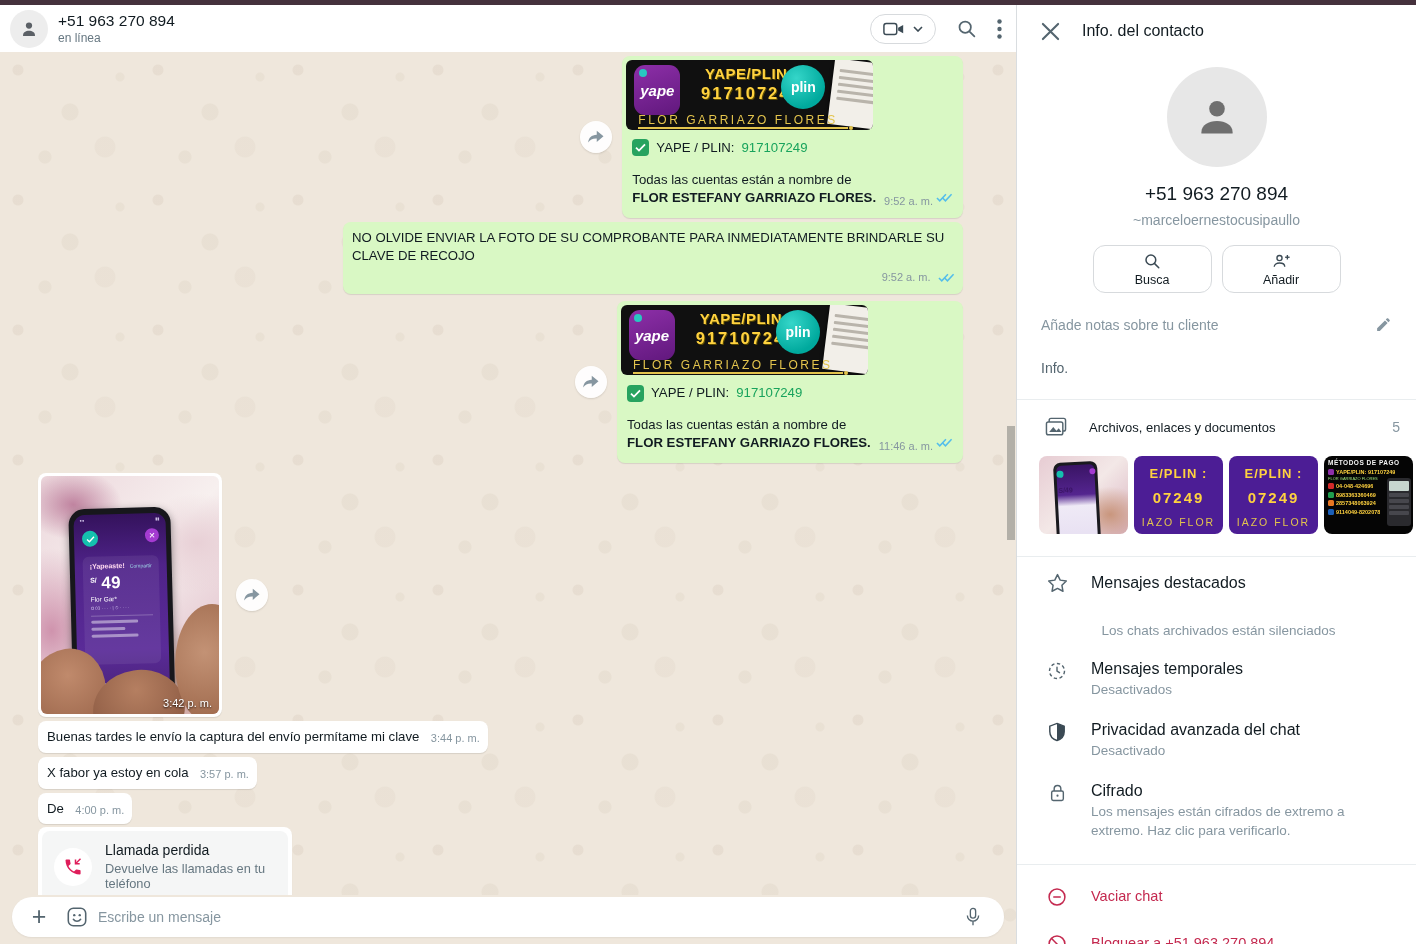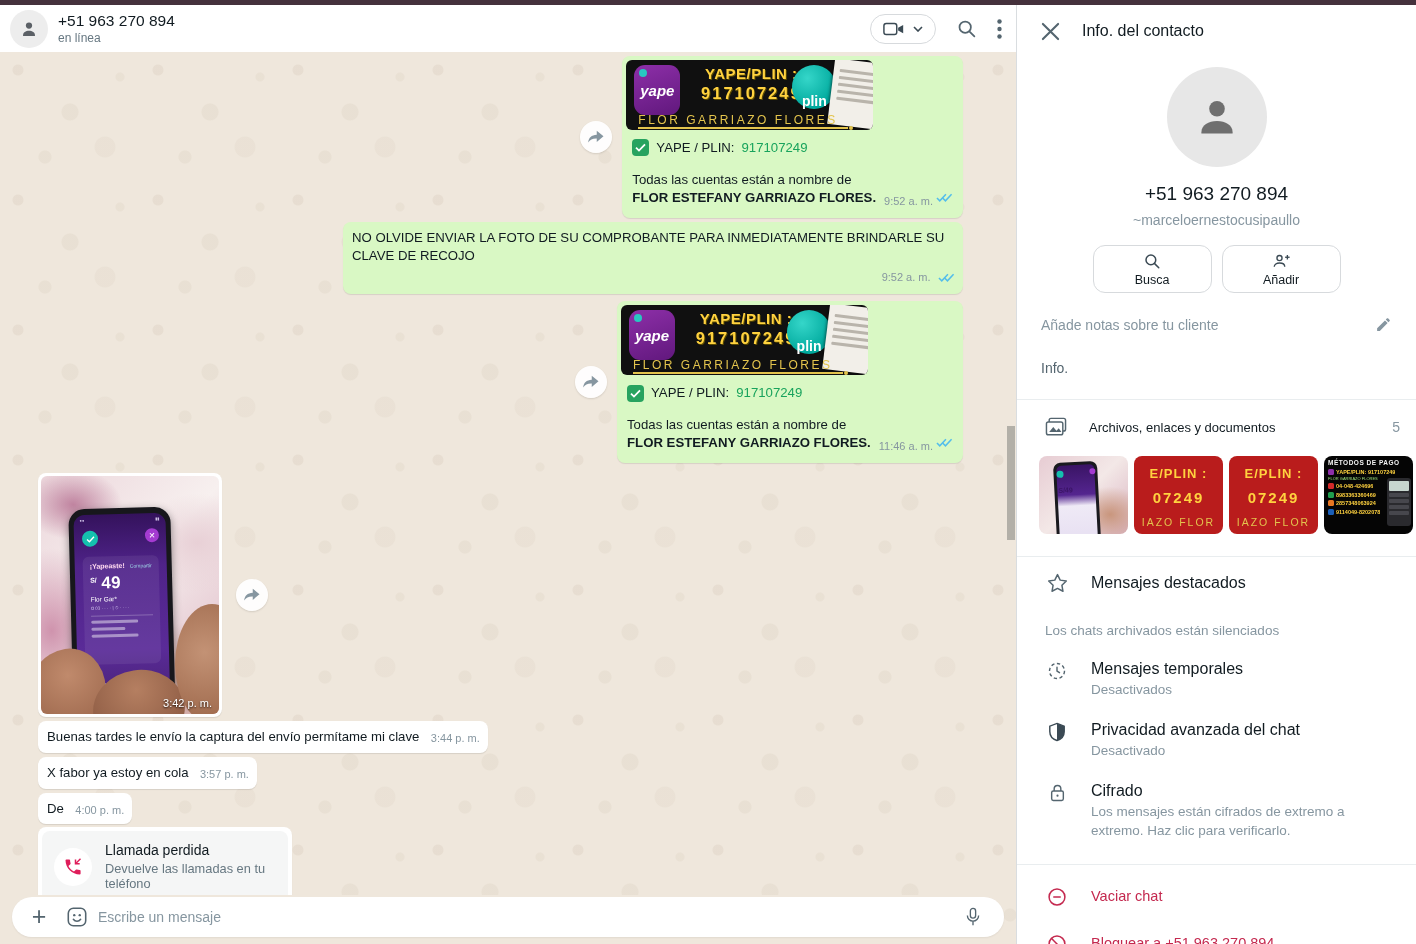--- a/index.html
+++ b/index.html
@@ -42,21 +42,21 @@
   .fwd-left { left:-42px; }
   .fwd-right { right:-46px; }
 
   
   .banner { width:247px; height:70px; background:#101010; border-radius:6px; position:relative; overflow:hidden; cursor:pointer; }
   .b-yape { position:absolute; left:8px; top:5px; width:46px; height:50px; background:linear-gradient(160deg,#8d2fa8,#61187d); border-radius:11px; display:flex; align-items:center; justify-content:center; color:#fff; font-style:italic; font-weight:bold; font-size:15px; }
   .b-yape i { position:absolute; left:5px; top:4px; width:8px; height:8px; border-radius:50%; background:#28c7c1; }
   .b-mid { position:absolute; left:58px; top:5px; width:134px; text-align:center; }
   .b-title { color:#ffd23f; font-weight:bold; font-size:15px; letter-spacing:0.5px; text-shadow:1px 1px 0 #5a4a00; }
   .b-num { color:#ffd23f; font-weight:bold; font-size:16.5px; letter-spacing:2px; margin-top:2px; text-shadow:1px 1px 0 #5a4a00; }
-  .b-plin { position:absolute; right:37px; top:5px; width:44px; height:44px; border-radius:50%; background:radial-gradient(circle at 35% 30%, #35d6c9, #00a99d 70%); color:#fff; font-weight:bold; font-size:14px; display:flex; align-items:flex-end; justify-content:center; }
+  .b-plin { position:absolute; right:48px; top:5px; width:44px; height:44px; border-radius:50%; background:radial-gradient(circle at 35% 30%, #35d6c9, #00a99d 70%); color:#fff; font-weight:bold; font-size:14px; display:flex; align-items:center; justify-content:center; }
   .b-paper { position:absolute; right:-8px; top:1px; width:50px; height:66px; background:#f2efe9; transform:rotate(7deg); box-shadow:-1px 1px 3px rgba(0,0,0,0.5); padding:10px 6px 0; }
   .b-paper div { height:3px; background:#b9b4ab; margin-bottom:4px; border-radius:1px; }
   .b-name { position:absolute; left:12px; bottom:3px; color:#e3c44d; font-size:12px; letter-spacing:2.5px; white-space:nowrap; }
   .b-underline { position:absolute; left:12px; bottom:1px; width:210px; height:2px; background:#e3c44d; }
   .b-underline::after { content:""; position:absolute; right:-5px; top:-1px; width:4px; height:4px; border-radius:50%; background:#e3c44d; }
 
   .img-bubble-pad { padding:4px; }
   .caption { padding:4px 6px 7px; }
   .cap-check-row { display:flex; align-items:center; gap:7px; margin-top:5px; }
   .badge-check { width:17px; height:17px; border-radius:4px; background:#27a35f; display:flex; align-items:center; justify-content:center; flex:none; }
@@ -147,39 +147,39 @@
   .media-label { flex:1; font-size:13px; color:#111b21; }
   .media-count { font-size:14px; color:#8696a0; }
   .thumbs { display:flex; gap:6px; padding:2px 8px 14px 22px; }
   .thumb { width:89px; height:78px; border-radius:8px; overflow:hidden; position:relative; cursor:pointer; flex:none; background:#000; }
   .t-photo { background:radial-gradient(50px 40px at 80% 75%, #c9967d 0%, transparent 70%), linear-gradient(135deg,#e7ccd3,#f3e8e7 50%,#d9b3c0); }
   .t-phone { position:absolute; left:16px; top:6px; width:44px; height:80px; background:#1a1a1f; border-radius:7px; transform:rotate(-3deg); }
   .t-screen { position:absolute; left:3px; right:3px; top:3px; bottom:3px; border-radius:5px; background:linear-gradient(180deg,#3a1465,#54258f 40%,#efeaf6 55%, #e9e2f3 90%); }
   .t-dot { position:absolute; left:3px; top:8px; width:7px; height:7px; border-radius:50%; background:#15c0ae; }
   .t-xdot { position:absolute; right:2px; top:7px; width:6px; height:6px; border-radius:50%; background:#a43bd1; }
   .t-amt { position:absolute; left:4px; top:24px; font-size:7px; font-weight:bold; color:#3a1465; }
-  .t-banner { background:#b91c1c; text-align:center; }
+  .t-banner { background:#4c1d95; text-align:center; }
   .tb1 { color:#ffd23f; font-weight:bold; font-size:13px; margin-top:10px; letter-spacing:1px; }
   .tb2 { color:#ffd23f; font-weight:bold; font-size:15px; margin-top:8px; letter-spacing:2px; }
   .tb3 { color:#e3c44d; font-size:10.5px; margin-top:10px; letter-spacing:2px; white-space:nowrap; }
   .t-methods { background:#050505; padding:3px 3px 0 4px; }
   .tm-title { color:#f3f3f3; font-weight:bold; font-size:6.5px; letter-spacing:0.5px; }
   .tm-row { display:flex; align-items:center; gap:2px; margin-top:2.5px; }
   .tm-chip { width:6px; height:6px; border-radius:1.5px; flex:none; }
   .tm-txt { color:#ffd23f; font-size:5.5px; font-weight:bold; white-space:nowrap; overflow:hidden; }
   .tm-name { color:#9ee37d; font-size:4px; margin-top:1px; white-space:nowrap; overflow:hidden; }
   .tm-pos { position:absolute; right:2px; top:22px; width:24px; height:48px; background:#2a2a2e; border-radius:3px; padding:3px 2px; }
   .tm-pos i { display:block; height:4px; background:#47474d; margin-bottom:2px; border-radius:1px; }
   .tm-pos .scrn { background:#c8d6cf; height:10px; }
   .setting-row { display:flex; padding:10px 24px 10px 28px; gap:22px; cursor:pointer; align-items:flex-start; }
   .setting-row.center { align-items:center; }
   .set-icn { width:24px; display:flex; justify-content:center; flex:none; margin-top:1px; }
   .set-title { font-size:16px; color:#111b21; }
   .set-sub { font-size:13.5px; color:#8696a0; margin-top:3px; line-height:1.35; }
-  .archived-note { padding:15px 24px 6px 28px; font-size:13.5px; color:#8696a0; }
+  .archived-note { padding:15px 24px 6px 28px; font-size:13.5px; color:#8696a0;text-align:center; }
   .danger-row { display:flex; align-items:center; gap:22px; padding:13px 24px 13px 28px; cursor:pointer; color:#c4294f; }
   .danger-label { font-size:14.5px; }
   .gap8 { height:8px; }
 </style>
 </head>
 <body>
 
 <div class="topbar"></div>
 <div class="main">
 

